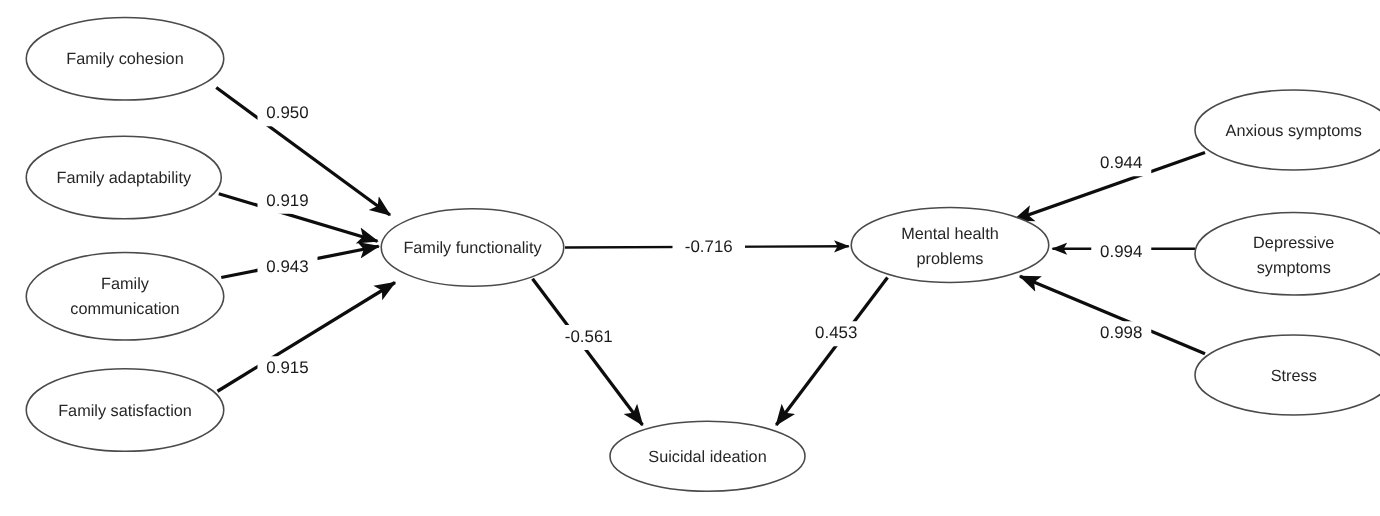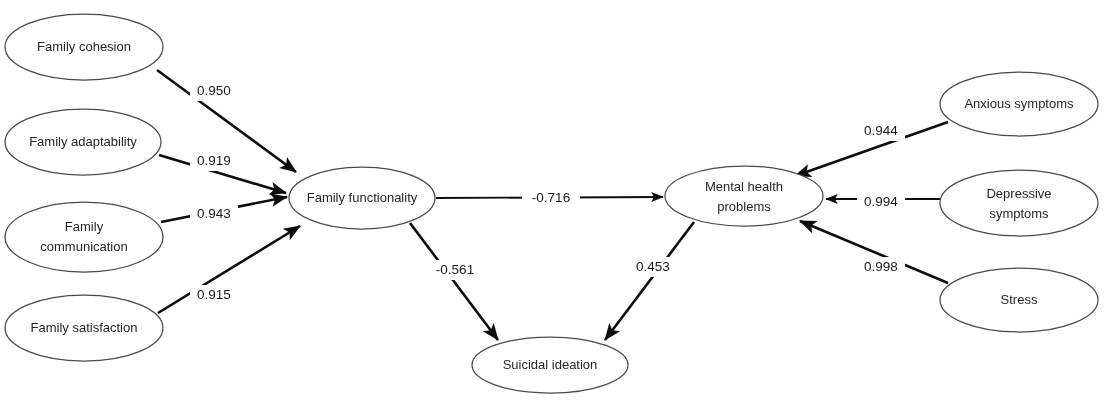--- a/index.html
+++ b/index.html
@@ -11,21 +11,21 @@
   body {
     width: 1104px;
     height: 413px;
     position: relative;
     overflow: hidden;
     font-family: "Liberation Sans", sans-serif;
   }
   #diagram-root {
     position: absolute;
     top: 0;
-    left: 0;
+    left: 16px;
     width: 1072px;
     height: 413px;
   }
   svg#sem-canvas {
     display: block;
     width: 1104px;
     height: 413px;
   }
   .node-ellipse {
     fill: #ffffff;

